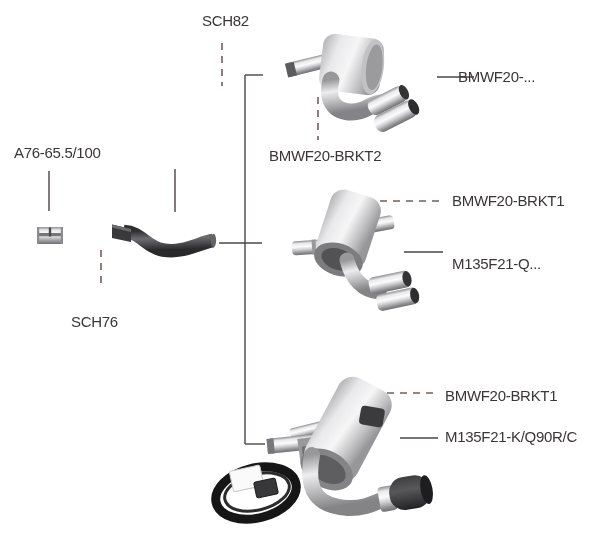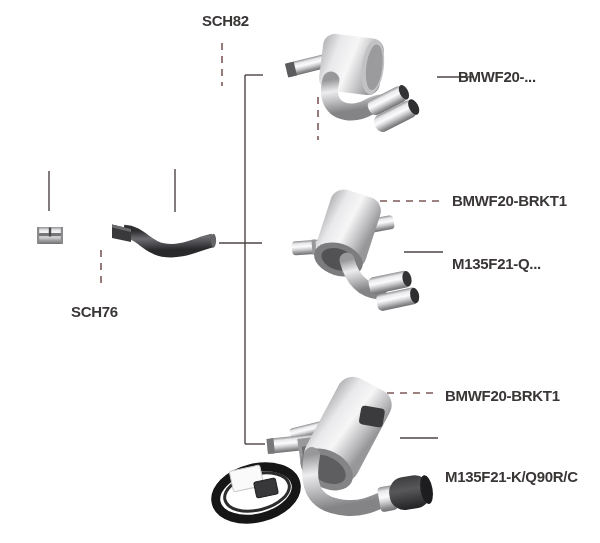--- a/index.html
+++ b/index.html
@@ -1,19 +1,18 @@
 <!DOCTYPE html>
 <html><head>
 <meta charset="utf-8">
 <style>
   html,body{margin:0;padding:0;background:#ffffff;}
   .stage{
     position:relative;width:600px;height:543px;background:#ffffff;overflow:hidden;
     font-family:"Liberation Sans",sans-serif;
-    font-weight:bold;
   }
   .stage svg{position:absolute;left:0;top:0;}
   .label{
     position:absolute;font-size:15px;line-height:16px;letter-spacing:-0.3px;
     color:#3a3636;white-space:nowrap;
   }
 </style>
 </head>
 <body>
 
@@ -156,20 +155,22 @@
       <g>
         <ellipse cx="256" cy="493" rx="41" ry="25" fill="none" stroke="#161616" stroke-width="9" transform="rotate(-14 256 493)"></ellipse>
         <ellipse cx="257" cy="492" rx="33" ry="18" fill="none" stroke="#2c2c2c" stroke-width="3" transform="rotate(-14 257 492)"></ellipse>
         <rect x="231" y="468" width="31" height="21" rx="2" fill="#fafafa" stroke="#c9c9c9" stroke-width="1" transform="rotate(-12 246 478)"></rect>
         <rect x="255" y="480" width="22" height="16" rx="2" fill="#38383a" stroke="#1f1f1f" stroke-width="1" transform="rotate(-12 266 488)"></rect>
       </g>
     </g>
   </svg>
 
   <div class="label" style="left:202px;top:13px;">SCH82</div>
-  <div class="label" style="left:71px;top:304px;">SCH76</div>
+  <div class="label" style="left:14px;top:145px;">A76-65.5/100</div>
+  <div class="label" style="left:71px;top:314px;">SCH76</div>
+  <div class="label" style="left:269px;top:148px;">BMWF20-BRKT2</div>
   <div class="label" style="left:458px;top:69px;">BMWF20-...</div>
   <div class="label" style="left:452px;top:193px;">BMWF20-BRKT1</div>
   <div class="label" style="left:452px;top:256px;">M135F21-Q...</div>
   <div class="label" style="left:445px;top:388px;">BMWF20-BRKT1</div>
-  <div class="label" style="left:445px;top:429px;margin-top:40px;">M135F21-K/Q90R/C</div>
+  <div class="label" style="left:445px;top:429px;">M135F21-K/Q90R/C</div>
 
 </div>
 
 </body></html>

